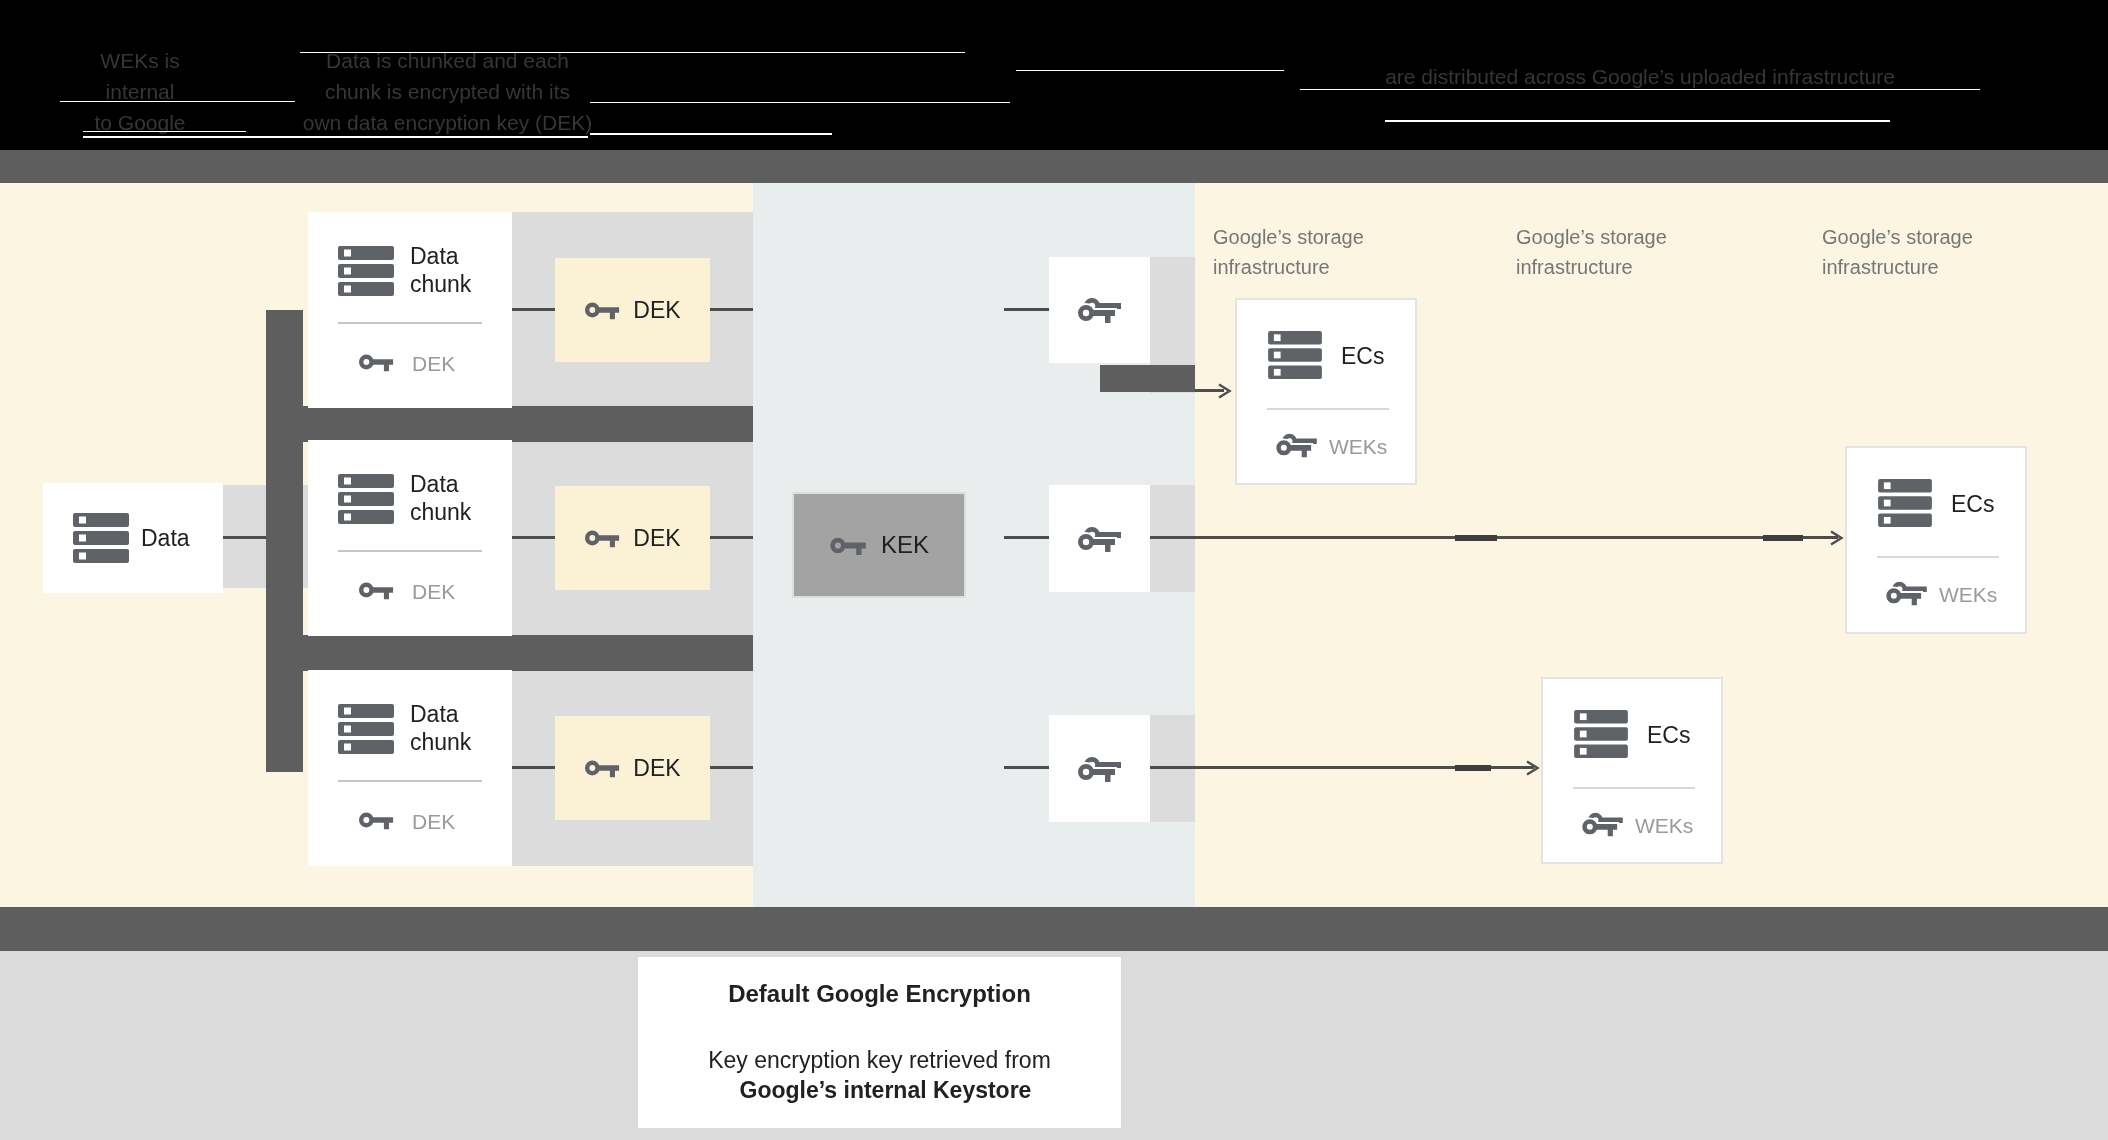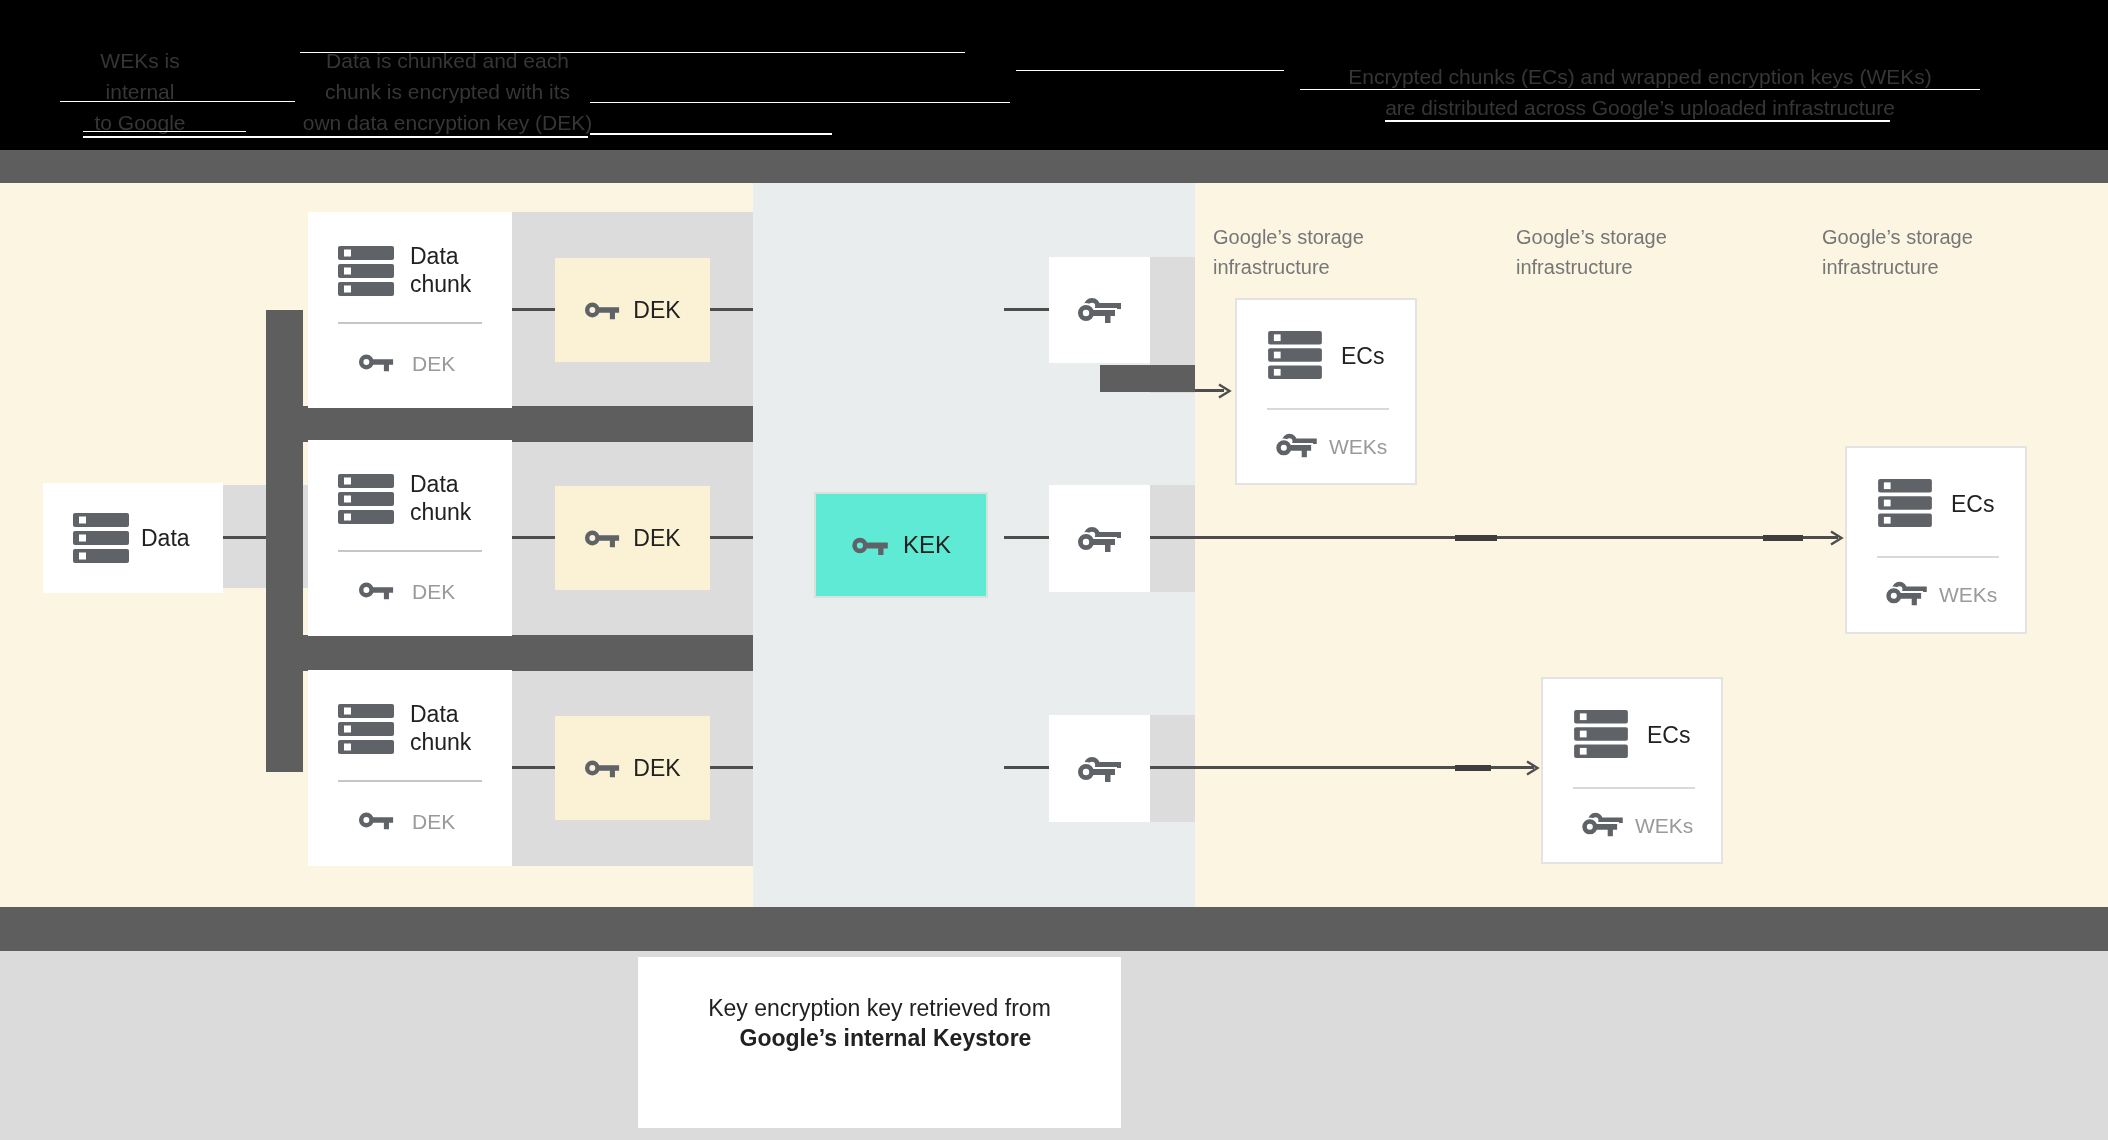--- a/index.html
+++ b/index.html
@@ -54,21 +54,20 @@
     <div>WEKs is</div>
     <div>internal</div>
     <div>to Google</div>
   </div>
   <div class="hdr" style="left:295px;top:45px;width:305px;">
     <div>Data is chunked and each</div>
     <div>chunk is encrypted with its</div>
     <div>own data encryption key (DEK)</div>
   </div>
   <div class="hdr" style="left:1300px;top:61px;width:680px;">
-    <div>Encrypted chunks (ECs) and wrapped encryption keys (WEKs)</div>
     <div>are distributed across Google’s uploaded infrastructure</div>
   </div>
 
   <div class="art" style="left:300px;top:52px;width:665px;height:1px;"></div>
   <div class="art" style="left:60px;top:101px;width:235px;height:1px;"></div>
   <div class="art" style="left:83px;top:131px;width:163px;height:1px;"></div>
   <div class="art" style="left:83px;top:136px;width:290px;height:2px;"></div>
   <div class="art" style="left:300px;top:136px;width:288px;height:2px;"></div>
   <div class="art" style="left:1016px;top:70px;width:268px;height:1px;"></div>
   <div class="art" style="left:590px;top:102px;width:420px;height:1px;"></div>
@@ -186,21 +185,21 @@
       </svg>
     <span class="lbl">DEK</span>
   </div>
   <div class="rect" style="left:555px;top:716px;width:155px;height:104px;background:#FBF1D5;display:flex;align-items:center;justify-content:center;gap:12px;">
     <svg width="37" height="24">
         <use href="#ic-key"></use>
       </svg>
     <span class="lbl">DEK</span>
   </div>
 
-  <div class="rect" style="left:814px;top:492px;width:174px;height:106px;background:#5eead4;border:2px solid #D7E2DB;box-sizing:border-box;display:flex;align-items:center;justify-content:center;gap:13px;">
+  <div class="rect" style="left:792px;top:492px;width:174px;height:106px;background:#a3a3a3;border:2px solid #D7E2DB;box-sizing:border-box;display:flex;align-items:center;justify-content:center;gap:13px;">
     <svg width="39" height="25">
         <use href="#ic-key"></use>
       </svg>
     <span class="lbl" style="font-size:24px;">KEK</span>
   </div>
 
   <div class="card" style="left:1049px;top:257px;width:101px;height:106px;display:flex;align-items:center;justify-content:center;">
     <svg width="46" height="34">
         <use href="#ic-dkey"></use>
       </svg>
@@ -257,17 +256,18 @@
       </svg>
     <div class="abs lbl" style="left:104px;top:43px;">ECs</div>
     <div class="divider" style="left:30px;top:108px;width:122px;background:#D9D9D9;"></div>
     <svg class="abs" style="left:38px;top:129px;" width="44" height="32">
         <use href="#ic-dkey"></use>
       </svg>
     <div class="abs muted" style="left:92px;top:135px;">WEKs</div>
   </div>
 
   <div class="card" style="left:638px;top:957px;width:483px;height:171px;text-align:center;">
+    <div style="margin-top:22px;font-size:24px;font-weight:bold;line-height:30px;color:#212121;">Default Google Encryption</div>
     <div style="margin-top:36px;font-size:23px;line-height:30px;color:#212121;">Key encryption key retrieved from</div>
     <div style="font-size:23px;font-weight:bold;line-height:30px;color:#212121;margin-left:12px;">Google’s internal Keystore</div>
   </div>
 
 </div>
 
 </body></html>

